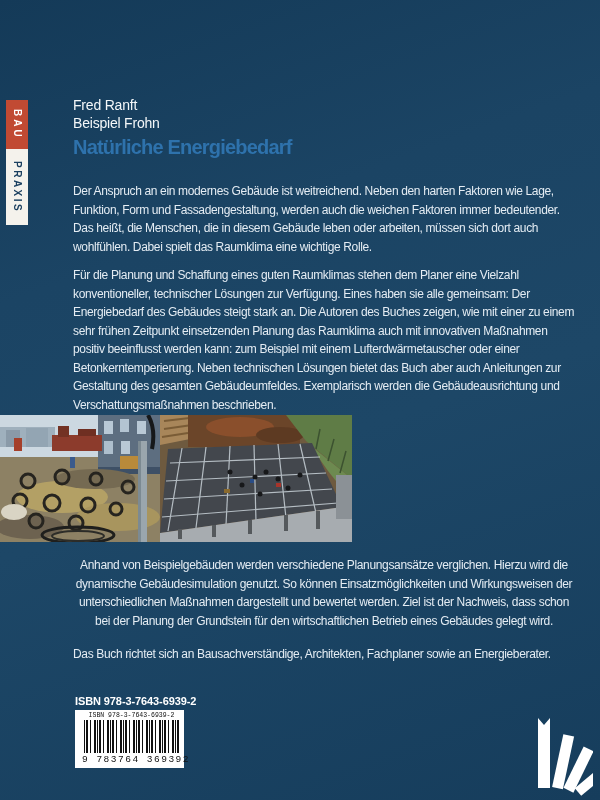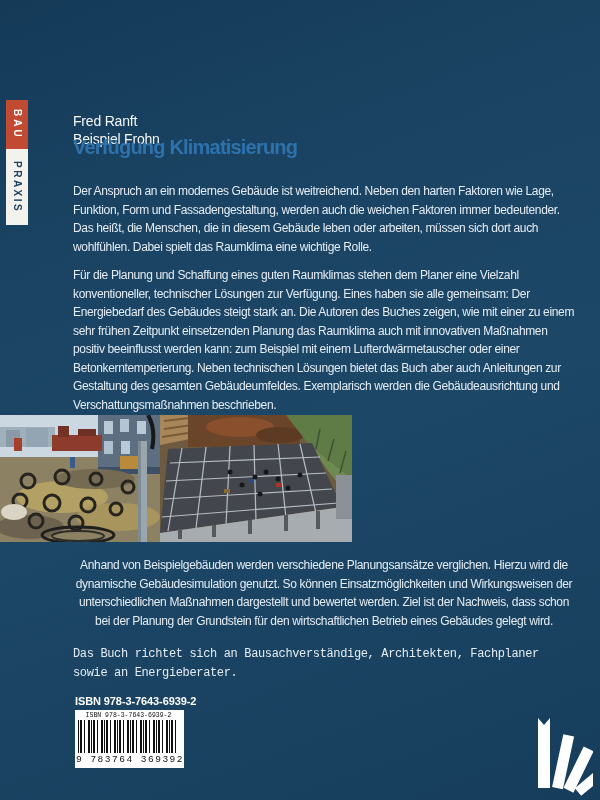--- a/index.html
+++ b/index.html
@@ -23,49 +23,48 @@
     position:absolute;left:6px;top:149px;width:22px;height:76px;
     background:#f4f2ec;
     display:flex;align-items:center;justify-content:center;
     writing-mode:vertical-rl;
     color:#1b4060;font-size:10px;font-weight:bold;letter-spacing:2.5px;
   }
   .authors{
     position:absolute;left:73px;top:96px;
     color:#f4f7f9;font-size:14px;line-height:18px;font-weight:normal;
     letter-spacing:-0.2px;
-    margin-top:16px;
   }
   .title{
     position:absolute;left:73px;top:136px;margin:0;
     color:#2e72ac;font-size:20px;font-weight:bold;letter-spacing:-0.8px;
   }
   .para{
     position:absolute;left:73px;width:502px;margin:0;
     color:#e4ecf3;font-size:12px;line-height:18.5px;letter-spacing:-0.35px;
     text-align:left;
   }
   .p1{top:182px;}
   .p2{top:266px;}
   .p3{top:556px;text-align:center;}
-  .p4{top:645px;font-family:Liberation Mono, monospace;}
+  .p4{top:645px;}
   .photostrip{
     position:absolute;left:0;top:415px;height:127px;width:352px;
     display:flex;
   }
   .photostrip svg{display:block;}
   .isbn-label{
     position:absolute;left:75px;top:695px;
     color:#ffffff;font-size:11px;font-weight:bold;letter-spacing:-0.1px;
   }
   .barcode{
     position:absolute;left:75px;top:710px;width:109px;height:58px;
     background:#ffffff;
     display:flex;flex-direction:column;align-items:stretch;
-    box-sizing:border-box;padding:2px 3px 1px 1px;
+    box-sizing:border-box;padding:2px 3px 1px 7px;
   }
   .bc-top{
     font-family:"Liberation Mono",monospace;
     color:#111;font-size:6.5px;letter-spacing:0px;text-align:center;
     white-space:nowrap;overflow:hidden;
   }
   .bc-bars{
     height:33px;margin:1px 2px 0 2px;
     background:repeating-linear-gradient(90deg,
       #101010 0px,#101010 1px,#ffffff 1px,#ffffff 2px,
@@ -93,21 +92,21 @@
 <div class="cover">
 
   <div class="spine-bau">BAU</div>
   <div class="spine-praxis">PRAXIS</div>
 
   <div class="authors">
     <div>Fred Ranft</div>
     <div>Beispiel Frohn</div>
   </div>
 
-  <h1 class="title">Verfügung Klimatisierung</h1>
+  <h1 class="title">Natürliche Energiebedarf</h1>
 
   <p class="para p1">Der Anspruch an ein modernes Gebäude ist weitreichend. Neben den harten Faktoren wie Lage, Funktion, Form und Fassadengestaltung, werden auch die weichen Faktoren immer bedeutender. Das heißt, die Menschen, die in diesem Gebäude leben oder arbeiten, müssen sich dort auch wohlfühlen. Dabei spielt das Raumklima eine wichtige Rolle.</p>
   <p class="para p2">Für die Planung und Schaffung eines guten Raumklimas stehen dem Planer eine Vielzahl konventioneller, technischer Lösungen zur Verfügung. Eines haben sie alle gemeinsam: Der Energiebedarf des Gebäudes steigt stark an. Die Autoren des Buches zeigen, wie mit einer zu einem sehr frühen Zeitpunkt einsetzenden Planung das Raumklima auch mit innovativen Maßnahmen positiv beeinflusst werden kann: zum Beispiel mit einem Lufterdwärmetauscher oder einer Betonkerntemperierung. Neben technischen Lösungen bietet das Buch aber auch Anleitungen zur Gestaltung des gesamten Gebäudeumfeldes. Exemplarisch werden die Gebäudeausrichtung und Verschattungsmaßnahmen beschrieben.</p>
 
   <div class="photostrip">
 
     <svg width="160" height="127" viewBox="0 0 160 127" role="img" aria-label="construction site with coiled earth-pipe loops, truck and building">
       <rect width="160" height="127" fill="#8d8164"></rect>
       <rect width="160" height="42" fill="#ccd8e1"></rect>
       <rect x="0" y="12" width="55" height="20" fill="#9fb0bd"></rect>

